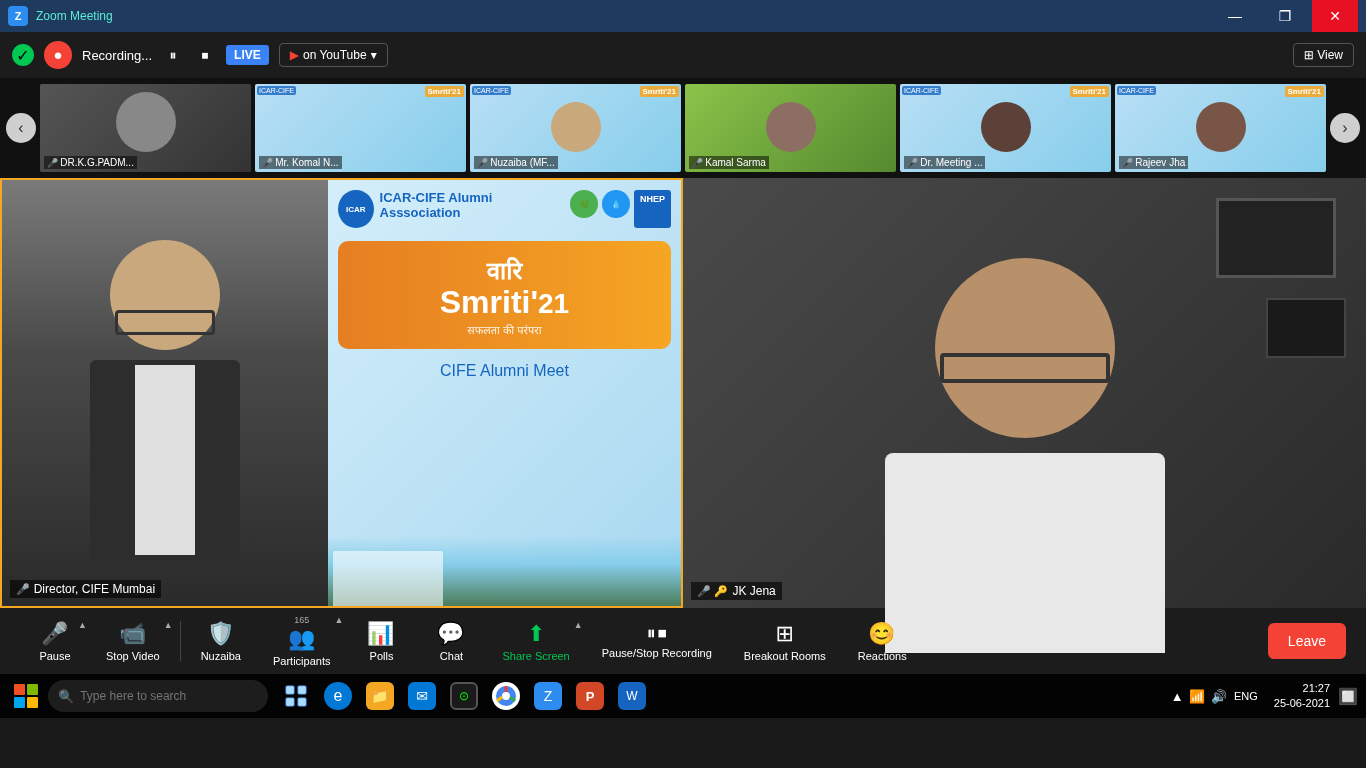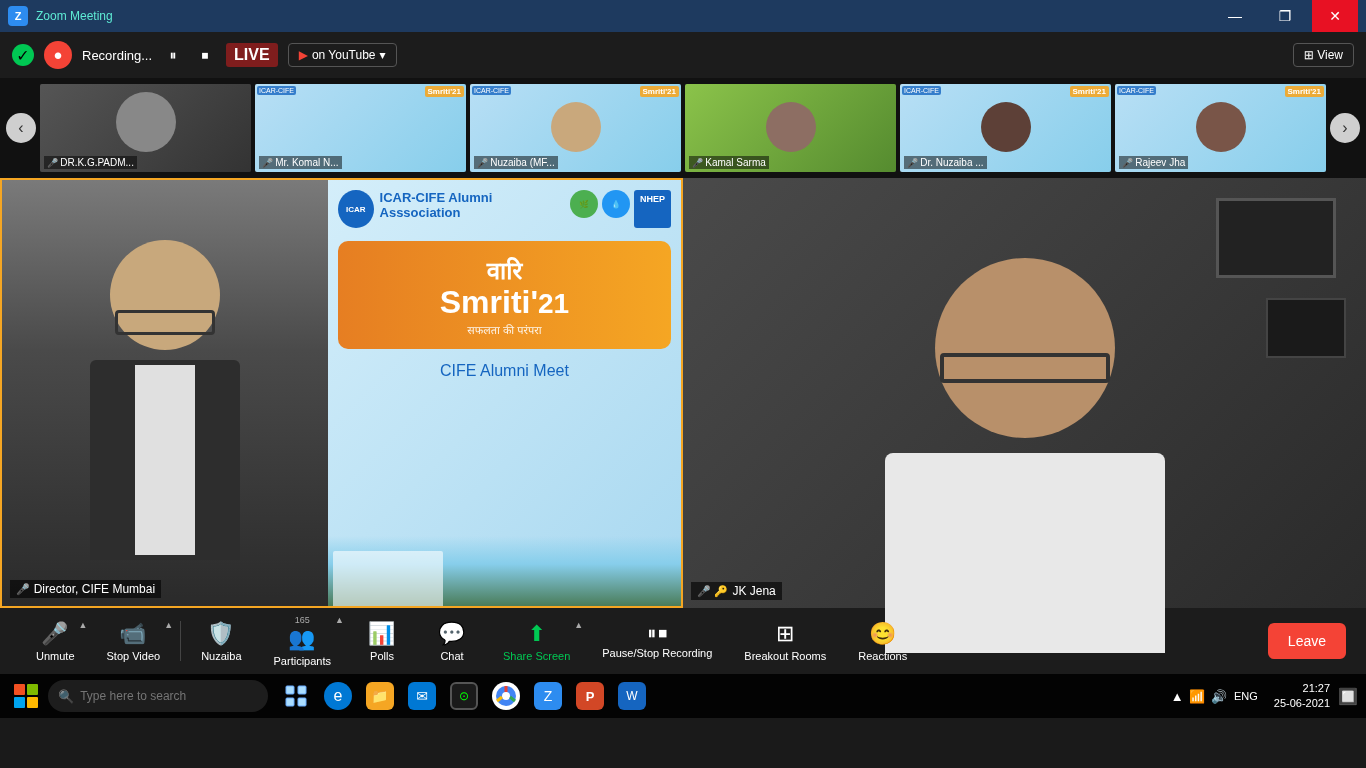--- a/index.html
+++ b/index.html
@@ -65,23 +65,23 @@
     }
     .recording-text {
       color: white; font-size: 13px;
     }
     .pause-btn, .stop-btn {
       width: 22px; height: 18px;
       border: none; background: transparent; cursor: pointer;
       color: white; font-size: 14px;
     }
     .live-badge {
-      background: #7f1d1d;
-      color: white;
-      font-size: 16px;
+      background: #3b82f6;
+      color: white;
+      font-size: 12px;
       font-weight: bold;
       padding: 3px 8px;
       border-radius: 3px;
     }
     .youtube-btn {
       background: transparent;
       border: 1px solid #555;
       color: white;
       font-size: 12px;
       padding: 4px 10px;
@@ -401,21 +401,21 @@
   </div>
 
   <div class="participant-thumb">
     <div class="thumb-bg thumb-5" style="position:relative;width:100%;height:100%;">
       <div class="icar-mini">ICAR-CIFE</div>
       <div class="smriti-mini">Smriti'21</div>
       <div style="width:50px;height:50px;border-radius:50%;background:#5d4037;margin:auto;margin-top:18px;"></div>
     </div>
     <div class="participant-name">
       <span class="mic-off-icon-small">🎤</span>
-      <span>Dr. Nuzaiba ...</span>
+      <span>Dr. Meeting ...</span>
     </div>
   </div>
 
   <div class="participant-thumb">
     <div class="thumb-bg thumb-6" style="position:relative;width:100%;height:100%;">
       <div class="icar-mini">ICAR-CIFE</div>
       <div class="smriti-mini">Smriti'21</div>
       <div style="width:50px;height:50px;border-radius:50%;background:#795548;margin:auto;margin-top:18px;"></div>
     </div>
     <div class="participant-name">
@@ -500,21 +500,21 @@
       <span>JK Jena</span>
     </div>
   </div>
 </div>
 
 <div id="toolbar">
 
   <div class="toolbar-item">
     <span class="tb-caret" style="position:absolute;top:5px;right:3px;color:#aaa;font-size:9px;">▲</span>
     <span class="tb-icon red">🎤</span>
-    <span class="tb-label">Unmute</span>
+    <span class="tb-label">Pause</span>
   </div>
 
   <div class="toolbar-item">
     <span class="tb-caret" style="position:absolute;top:5px;right:3px;color:#aaa;font-size:9px;">▲</span>
     <span class="tb-icon">📹</span>
     <span class="tb-label">Stop Video</span>
   </div>
 
   <div class="toolbar-sep"></div>
 

